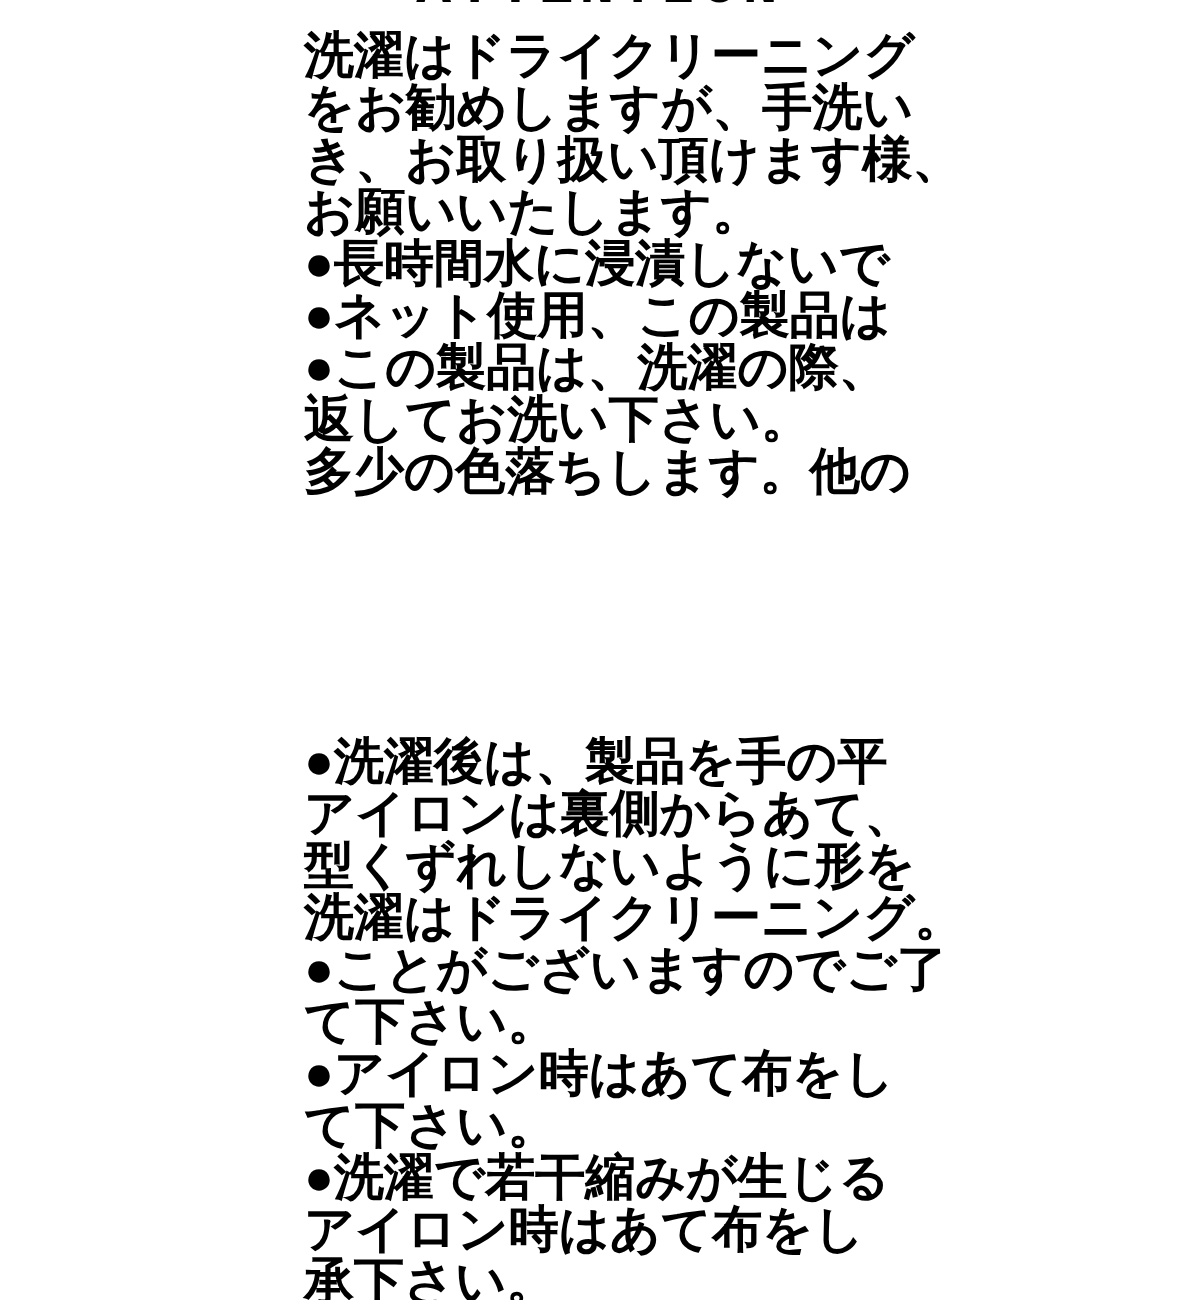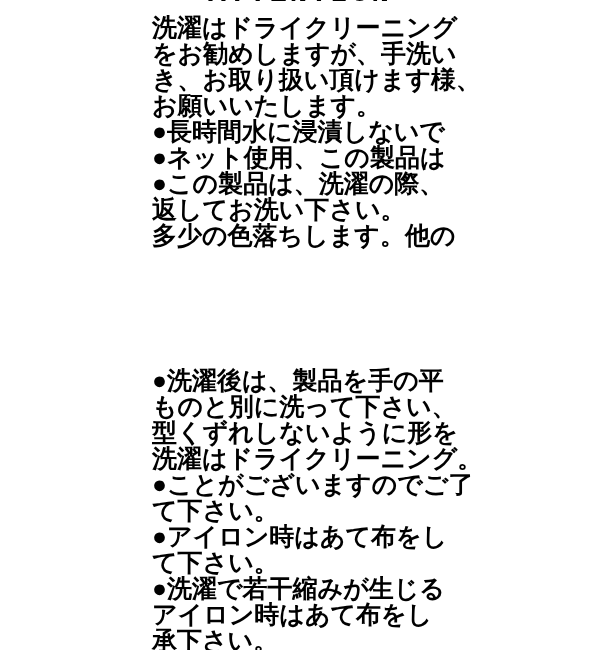--- a/index.html
+++ b/index.html
@@ -55,21 +55,21 @@
     <div class="line">お願いいたします。</div>
     <div class="line">●長時間水に浸漬しないで</div>
     <div class="line">●ネット使用、この製品は</div>
     <div class="line">●この製品は、洗濯の際、</div>
     <div class="line">返してお洗い下さい。</div>
     <div class="line">多少の色落ちします。他の</div>
   </div>
 
   <div class="block block-2">
     <div class="line">●洗濯後は、製品を手の平</div>
-    <div class="line">ものと別に洗って下さい、</div>
+    <div class="line">アイロンは裏側からあて、</div>
     <div class="line">型くずれしないように形を</div>
     <div class="line">洗濯はドライクリーニング。</div>
     <div class="line">●ことがございますのでご了</div>
     <div class="line">て下さい。</div>
     <div class="line">●アイロン時はあて布をし</div>
     <div class="line">て下さい。</div>
     <div class="line">●洗濯で若干縮みが生じる</div>
     <div class="line">アイロン時はあて布をし</div>
     <div class="line">承下さい。</div>
   </div>

